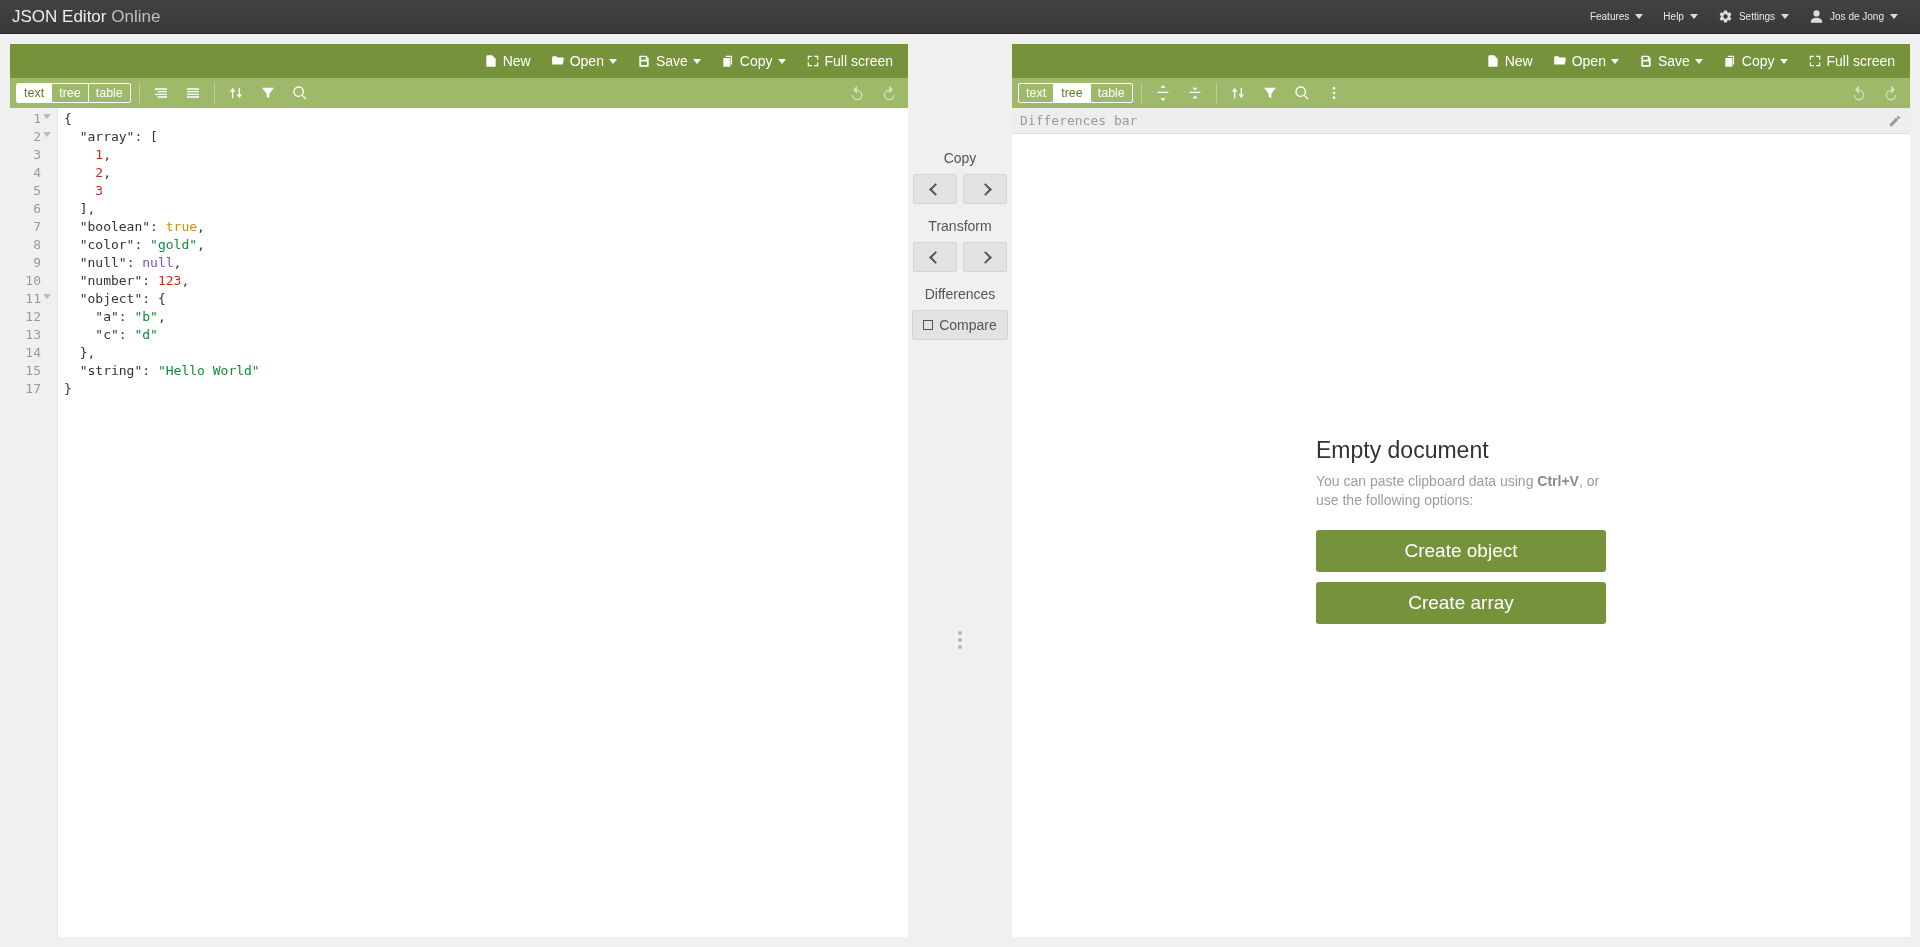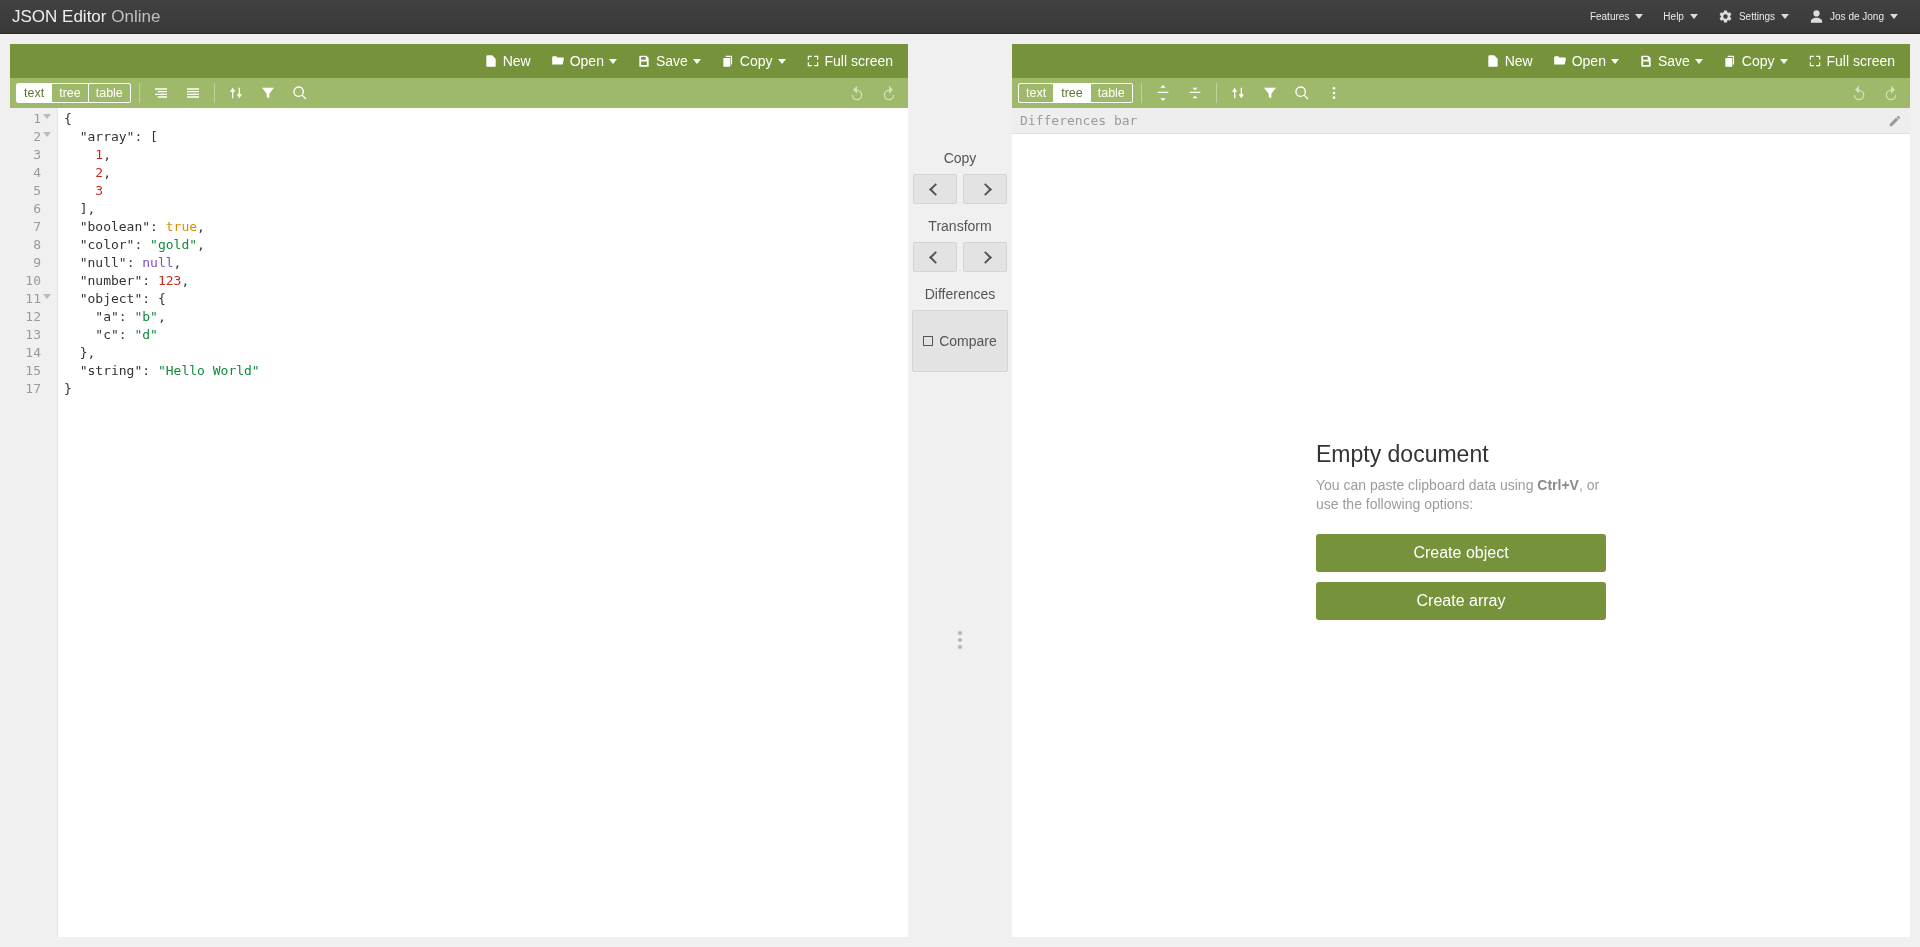--- a/index.html
+++ b/index.html
@@ -154,41 +154,41 @@
   padding: 20px;
 }
 .empty-inner { width: 290px; }
 .empty-title { font-size: 23px; color: #333; margin-bottom: 8px; font-weight: 400;}
 .empty-text { color: #9c9c9c; font-size: 14px; line-height: 1.35; margin-bottom: 20px;}
 .empty-text strong { color: #8a8a8a; }
 .big-btn {
   display: block; width: 100%; text-align: center;
   background: #76933c; color: #fff; padding: 10px 16px;
   border-radius: 3px; margin-bottom: 10px; cursor: pointer;
-  font-size: 16px;
+  font-size: 19px;
 }
 
 .middle {
   width: 104px;
   display: flex; flex-direction: column; align-items: center;
   padding-top: 106px;
   position: relative;
 }
 .mid-label { color: #555; font-size: 14px; margin-bottom: 8px; }
 .mid-row { display: flex; gap: 6px; margin-bottom: 14px; }
 .mid-btn {
   width: 44px; height: 30px; background: #e3e3e3; border: 1px solid #d4d4d4;
   display: flex; align-items: center; justify-content: center; cursor: pointer;
   border-radius: 2px;
 }
 .chev { width: 9px; height: 9px; border-right: 2px solid #555; border-bottom: 2px solid #555; }
 .chev.left { transform: rotate(135deg); }
 .chev.right { transform: rotate(-45deg); }
 .compare-btn {
-  background: #e3e3e3; border: 1px solid #d4d4d4; padding: 22px 10px;
+  background: #e3e3e3; border: 1px solid #d4d4d4; padding: 6px 10px;
   display: flex; align-items: center; gap: 6px; cursor: pointer; border-radius: 2px;
   color: #555;
 }
 .square { width: 10px; height: 10px; border: 1.5px solid #555; }
 .dots-handle {
   position: absolute; top: 50%; left: 50%; transform: translate(-50%, 140px);
   display: flex; flex-direction: column; gap: 3px; cursor: grab;
 }
 .dots-handle span { width: 4px; height: 4px; background: #b5b5b5; border-radius: 50%; }
 </style>

